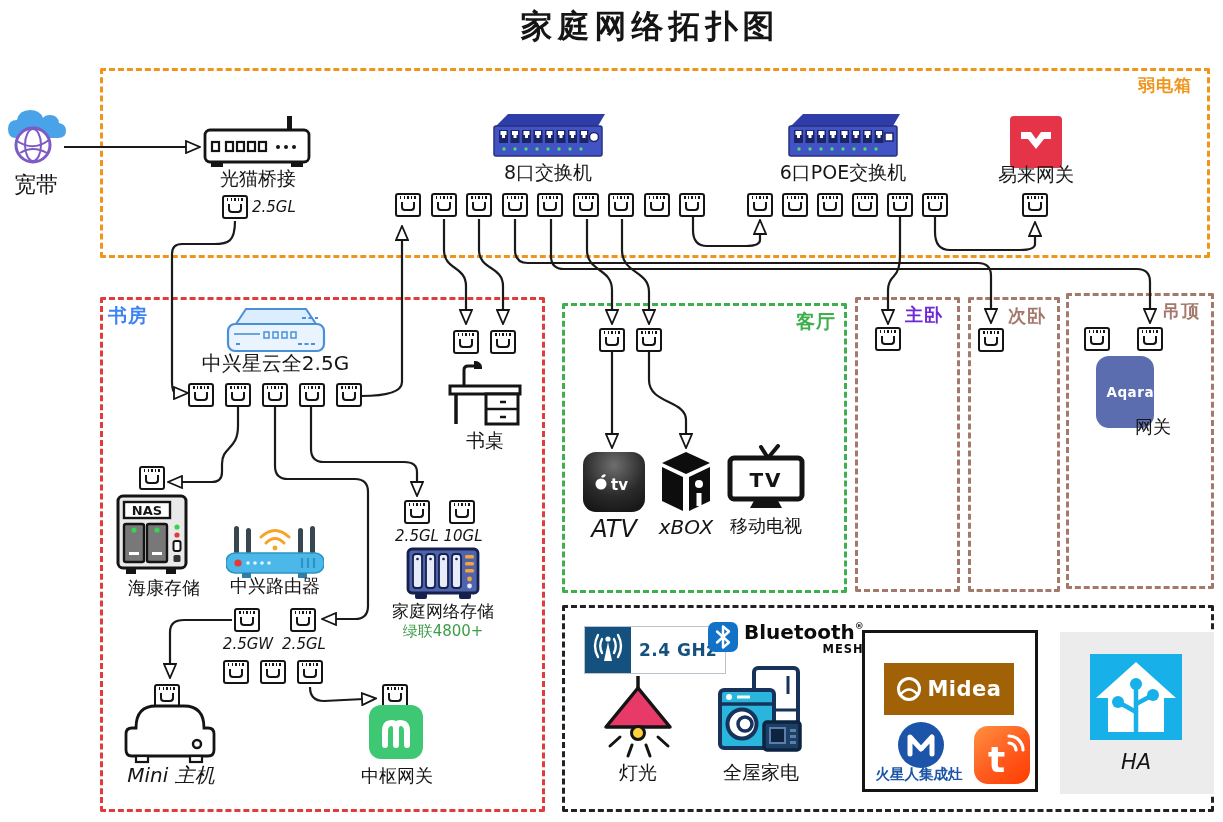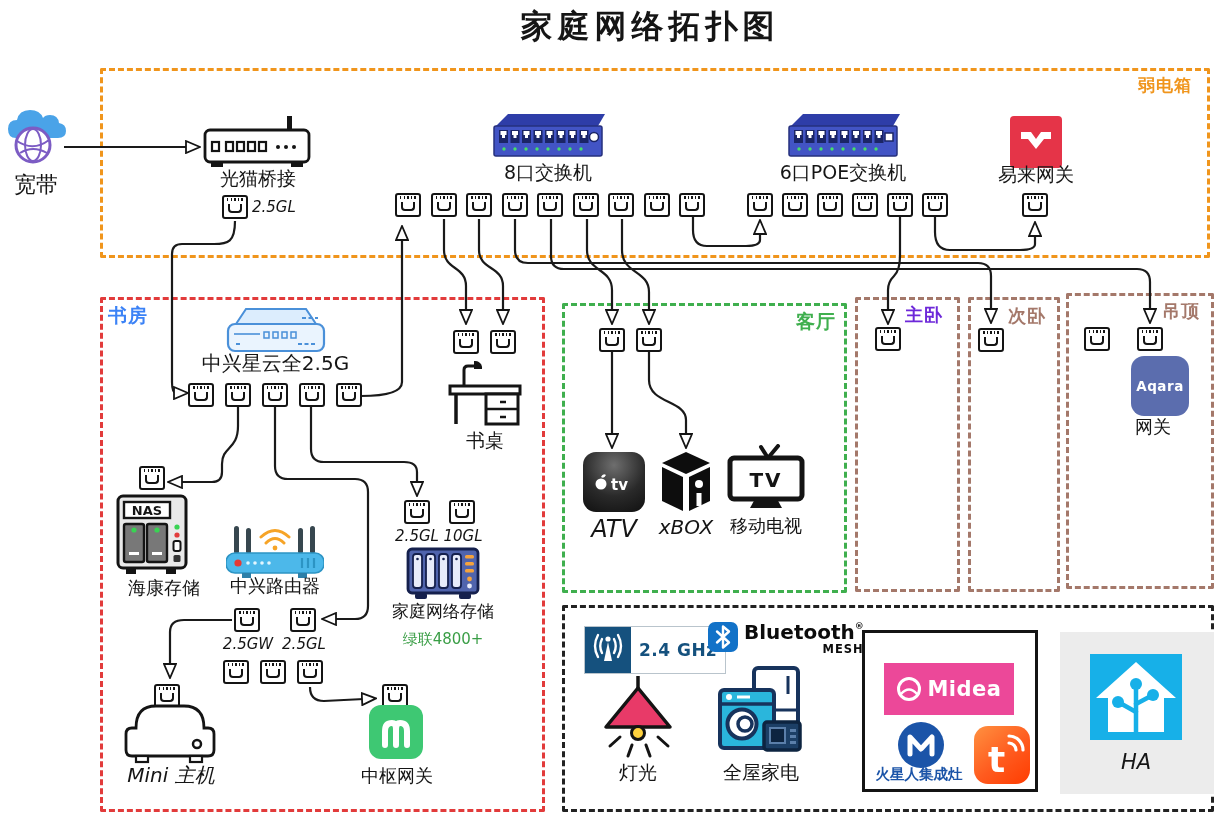--- a/index.html
+++ b/index.html
@@ -20,21 +20,21 @@
         border:2px solid #141414;border-top:none;border-radius:0 0 4px 4px;}
   .badge24{position:absolute;display:flex;align-items:center;z-index:2;background:#fff;
         border:1.5px solid #b9c4cc;}
   .badge24 .txt{font-weight:800;font-size:17px;color:#15517e;padding:0 8px;letter-spacing:0.5px;}
   .bt{position:absolute;z-index:2;display:flex;align-items:flex-start;gap:6px;}
   .bt .word{font-weight:800;font-size:20px;color:#0c0c0c;line-height:1;position:relative;}
   .bt .reg{font-size:9px;vertical-align:top;font-weight:700;}
   .bt .mesh{position:absolute;right:0;top:22px;font-weight:800;font-size:11.5px;letter-spacing:1px;color:#0c0c0c;text-align:right;}
   .leftover-box{position:absolute;border:3px solid #141414;background:#fff;z-index:2;box-sizing:border-box;}
   .midea{position:absolute;display:flex;align-items:center;justify-content:center;gap:5px;
-         background:#ec4899;z-index:3;}
+         background:#a16207;z-index:3;}
   .midea span{color:#fff;font-weight:700;font-size:21px;letter-spacing:0.5px;}
   .tuya{position:absolute;border-radius:14px;z-index:3;
         background:linear-gradient(140deg,#ff9140 0%,#ff5a1e 55%,#ff3c00 100%);}
   .ha-block{position:absolute;background:#ececec;z-index:2;}
   .ha-icon{position:absolute;background:#17b0e8;z-index:3;}
   .aqara{position:absolute;background:#5b6dae;border-radius:13px;display:flex;align-items:center;
          justify-content:center;z-index:2;}
   .aqara span{color:#fff;font-size:13.5px;letter-spacing:0.5px;font-weight:600;}
   .atv{position:absolute;border-radius:13px;z-index:2;display:flex;align-items:center;justify-content:center;
        background:radial-gradient(circle at 50% 22%,#6e6e6e 0%,#2a2a2a 55%,#101010 100%);}
@@ -362,21 +362,21 @@
     </g>
     <rect x="59" y="8" width="9" height="3.5" rx="1.5" fill="#f6a33c"></rect>
     <rect x="59" y="15" width="9" height="3.5" rx="1.5" fill="#f6a33c"></rect>
     <rect x="59" y="22" width="9" height="3.5" rx="1.5" fill="#f6a33c"></rect>
     <circle cx="63.5" cy="32" r="2.4" fill="#f6a33c"></circle>
       <circle cx="63.5" cy="39" r="2.4" fill="#e7ebfa"></circle>
     <rect x="9" y="46" width="12" height="6" rx="2" fill="#15204d"></rect>
       <rect x="53" y="46" width="12" height="6" rx="2" fill="#15204d"></rect>
   </svg>
   <div class="lbl" style="left:382px;top:602px;width:122px;font-size:17px;">家庭网络存储</div>
-  <div class="lbl" style="left:393px;top:623px;width:100px;font-size:15px;color:#3A9E46;margin-top:8px;">绿联4800+</div>
+  <div class="lbl" style="left:393px;top:623px;width:100px;font-size:15px;color:#3A9E46;">绿联4800+</div>
 
   <svg class="dev" style="left:120px;top:700px;" width="100" height="64">
     <path d="M16,28 Q16,6 36,6 H64 Q84,6 84,28 H88 Q94,28 94,34 V50 Q94,56 88,56 H12 Q6,56 6,50 V34 Q6,28 12,28 Z" fill="#fff" stroke="#141414" stroke-width="2.8"></path>
     <circle cx="77" cy="44" r="4" fill="#fff" stroke="#141414" stroke-width="2.5"></circle>
     <rect x="16" y="56" width="12" height="6" fill="#fff" stroke="#141414" stroke-width="2.2"></rect>
     <rect x="70" y="56" width="12" height="6" fill="#fff" stroke="#141414" stroke-width="2.2"></rect>
   </svg>
   <div class="lbl it" style="left:116px;top:764px;width:110px;font-size:20px;">Mini 主机</div>
 
   <div class="mihub" style="left:369px;top:705px;width:54px;height:54px;">
@@ -405,21 +405,21 @@
   <div class="lbl it" style="left:650px;top:516px;width:72px;font-size:20px;">xBOX</div>
 
   <svg class="dev" style="left:727px;top:444px;" width="78" height="68">
     <path d="M41,14 L34,3 M41,14 L51,2" stroke="#141414" stroke-width="4" stroke-linecap="round"></path>
     <rect x="3" y="14" width="72" height="41" rx="4" fill="#fff" stroke="#141414" stroke-width="5"></rect>
     <text x="39" y="43" text-anchor="middle" font-size="20" font-weight="bold" letter-spacing="2" fill="#141414" font-family="DejaVu Sans, sans-serif">TV</text>
     <polygon points="28,55 50,55 55,64 23,64" fill="#141414"></polygon>
   </svg>
   <div class="lbl" style="left:721px;top:516px;width:90px;font-size:18px;">移动电视</div>
 
-  <div class="aqara" style="left:1131px;top:356px;width:58px;height:60px;">
+  <div class="aqara" style="left:1096px;top:356px;width:58px;height:72px;justify-content:flex-end;">
     <span>Aqara</span>
   </div>
   <div class="lbl" style="left:1130px;top:417px;width:46px;font-size:18px;">网关</div>
 
   <div class="badge24" style="left:584px;top:626px;height:46px;">
     <svg width="46" height="46" style="background:#15517e;">
       <circle cx="23" cy="12" r="2.6" fill="#fff"></circle>
       <polygon points="23,15 19,34 27,34" fill="#fff"></polygon>
       <path d="M13,8 Q7,19 13,30 M17,12 Q13.5,19 17,26 M33,8 Q39,19 33,30 M29,12 Q32.5,19 29,26" fill="none" stroke="#fff" stroke-width="2.4" stroke-linecap="round"></path>
     </svg>

